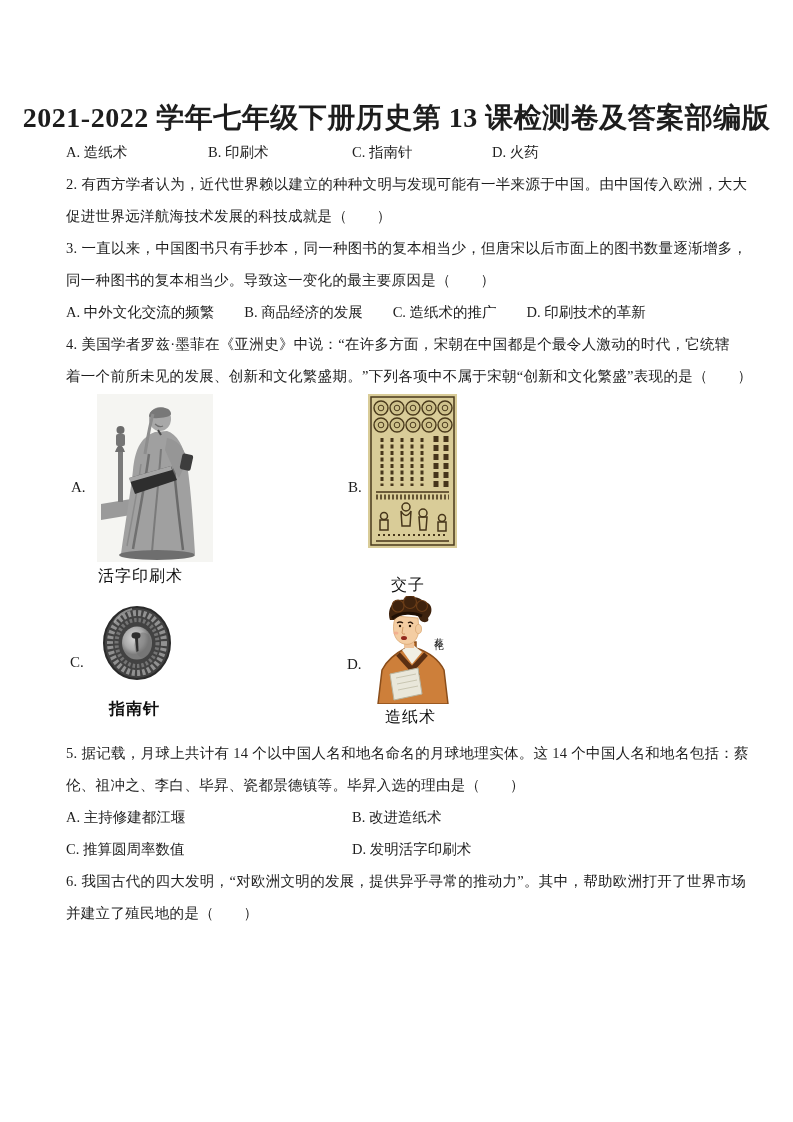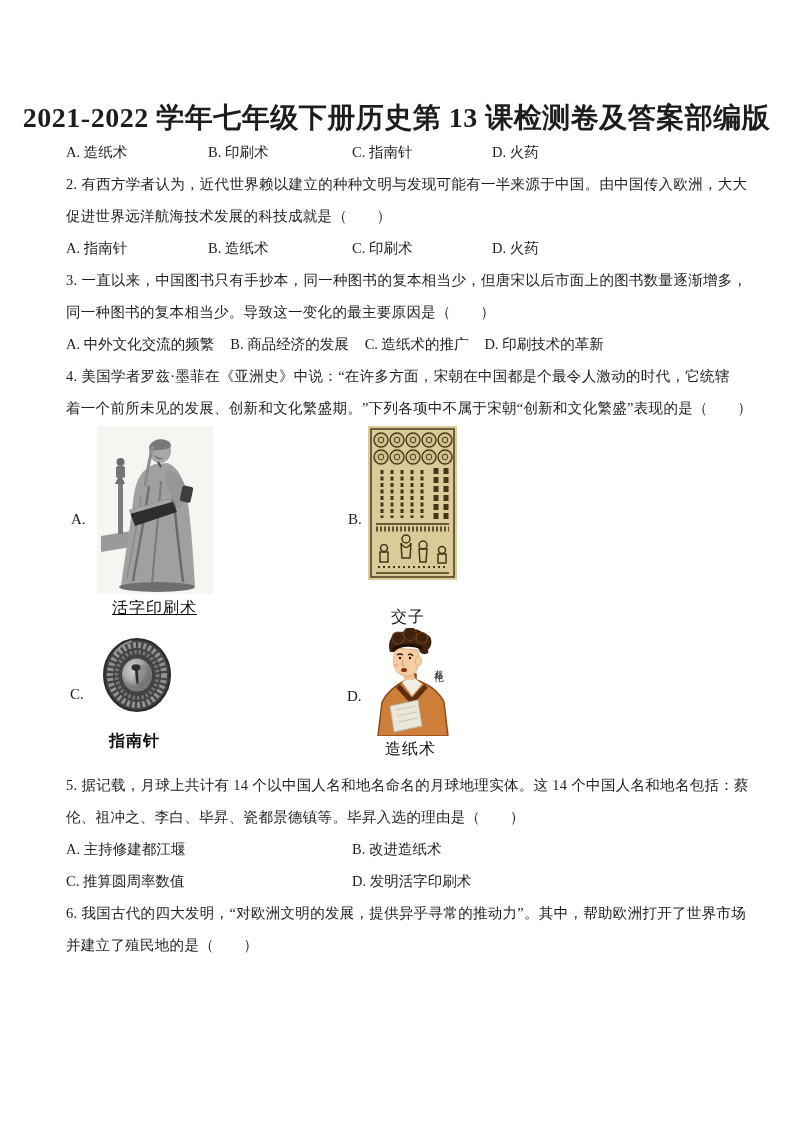--- a/index.html
+++ b/index.html
@@ -7,21 +7,21 @@
        font-family:"Liberation Serif","DejaVu Serif",serif;color:#1d1d1d;}
   .page{position:relative;width:793px;height:1122px;padding-top:100px;box-sizing:border-box;}
   .doc-title{height:36px;line-height:36px;text-align:center;font-size:28px;font-weight:bold;
              white-space:nowrap;letter-spacing:0.5px;}
   .content{padding-left:66px;padding-right:20px;font-size:14.5px;}
   .t-line{height:32px;line-height:32px;white-space:nowrap;letter-spacing:0.3px;}
   .opt-row{height:32px;line-height:32px;white-space:nowrap;}
   .opt{display:inline-block;vertical-align:top;}
   .c1{width:142px;} .c2{width:144px;} .c3{width:140px;}
   .half{width:286px;}
-  .opt-flex{display:flex;gap:16px;}
+  .opt-flex{display:flex;gap:30px;}
   .figures{position:relative;height:345px;margin-left:-66px;width:793px;}
   .fig-label{position:absolute;font-size:15px;line-height:15px;}
   .fig-img{position:absolute;display:block;}
   .fig-img svg{display:block;width:100%;height:100%;}
   .fig-caption{position:absolute;font-size:16px;line-height:18px;letter-spacing:1px;color:#0f0f0f;
                white-space:nowrap;}
   .cailun-wrap{position:absolute;}
   .cailun-note{position:absolute;left:58px;top:34px;writing-mode:vertical-rl;
                font-size:9.5px;letter-spacing:3px;color:#111;line-height:10px;}
 </style>
@@ -36,23 +36,20 @@
 
     <div>
       <div class="opt-row">
         <span class="opt c1">A. 造纸术</span><span class="opt c2">B. 印刷术</span><span class="opt c3">C. 指南针</span><span class="opt">D. 火药</span>
       </div>
     </div>
 
     <div>
       <div class="t-line">2. 有西方学者认为，近代世界赖以建立的种种文明与发现可能有一半来源于中国。由中国传入欧洲，大大</div>
       <div class="t-line">促进世界远洋航海技术发展的科技成就是（　　）</div>
-      <div class="opt-row">
-        <span class="opt c1">A. 指南针</span><span class="opt c2">B. 造纸术</span><span class="opt c3">C. 印刷术</span><span class="opt">D. 火药</span>
-      </div>
     </div>
 
     <div>
       <div class="t-line">3. 一直以来，中国图书只有手抄本，同一种图书的复本相当少，但唐宋以后市面上的图书数量逐渐增多，</div>
       <div class="t-line">同一种图书的复本相当少。导致这一变化的最主要原因是（　　）</div>
       <div class="opt-row opt-flex">
         <span class="opt">A. 中外文化交流的频繁</span>
         <span class="opt">B. 商品经济的发展</span>
         <span class="opt">C. 造纸术的推广</span>
         <span class="opt">D. 印刷技术的革新</span>
@@ -85,21 +82,21 @@
           <path d="M32 84 L74 72 L80 86 L38 100 Z" fill="#2e2e2e"></path>
           <path d="M32 84 L74 72 L75 76 L33 88 Z" fill="#d8d8d8" opacity="0.7"></path>
           <ellipse cx="63" cy="25" rx="11" ry="12" fill="#a8a8a8"></ellipse>
           <path d="M52 22 C52 12 74 10 74 20 C74 24 52 26 52 22 Z" fill="#787878"></path>
           <path d="M56 20 C52 34 50 48 48 60" stroke="#8d8d8d" stroke-width="3" fill="none"></path>
           <path d="M58 30 q4 4 8 2" stroke="#6f6f6f" stroke-width="1.2" fill="none"></path>
           <path d="M61 36 l3 5" stroke="#4a4a4a" stroke-width="2"></path>
           <ellipse cx="60" cy="161" rx="38" ry="5" fill="#6e6e6e"></ellipse>
         </svg>
       </span>
-      <span class="fig-caption" style="left:112px;top:175px;text-decoration:underline;">活字印刷术</span>
+      <span class="fig-caption" style="left:98px;top:175px;">活字印刷术</span>
 
       <span class="fig-label" style="left:348px;top:88px;">B.</span>
       <span class="fig-img" style="left:368px;top:2px;width:89px;height:154px;">
         <svg viewBox="0 0 89 154" xmlns="http://www.w3.org/2000/svg">
           <rect width="89" height="154" fill="#d9cc98"></rect>
           <rect x="3" y="3" width="83" height="148" fill="none" stroke="#4a3a1c" stroke-width="1.5"></rect>
           <g fill="#cfc28c" stroke="#4a3a1c" stroke-width="1.4">
             <circle cx="13" cy="14" r="7"></circle>
               <circle cx="29" cy="14" r="7"></circle>
               <circle cx="45" cy="14" r="7"></circle>

